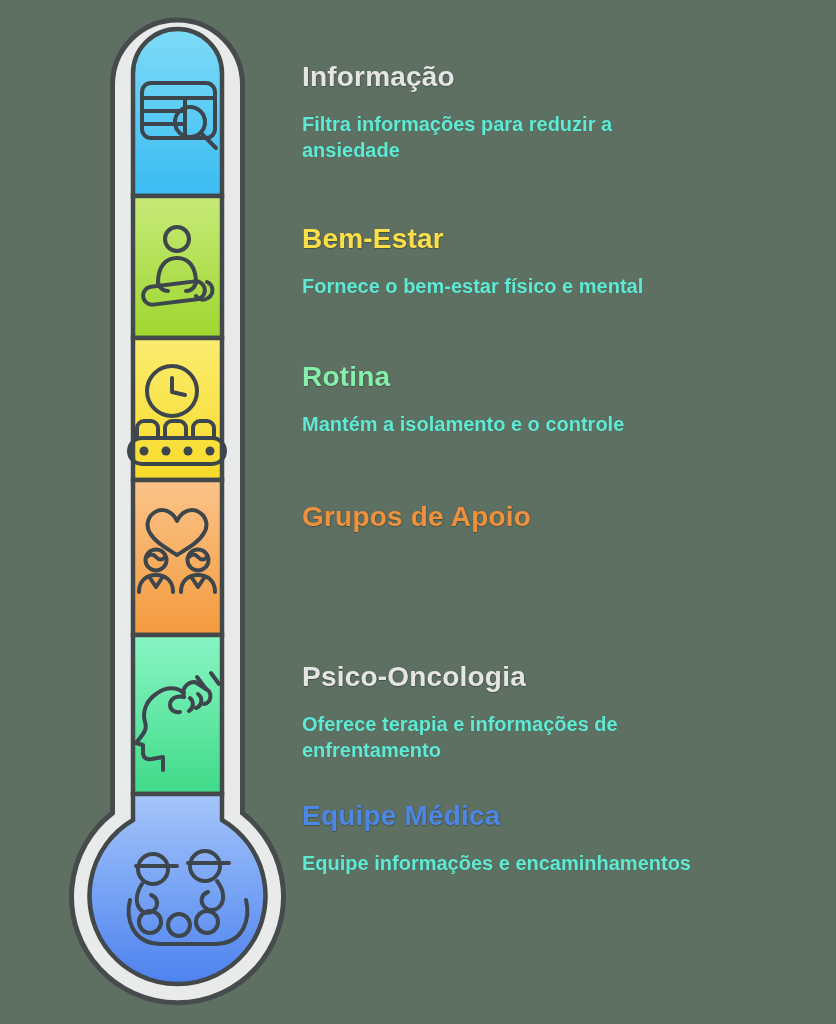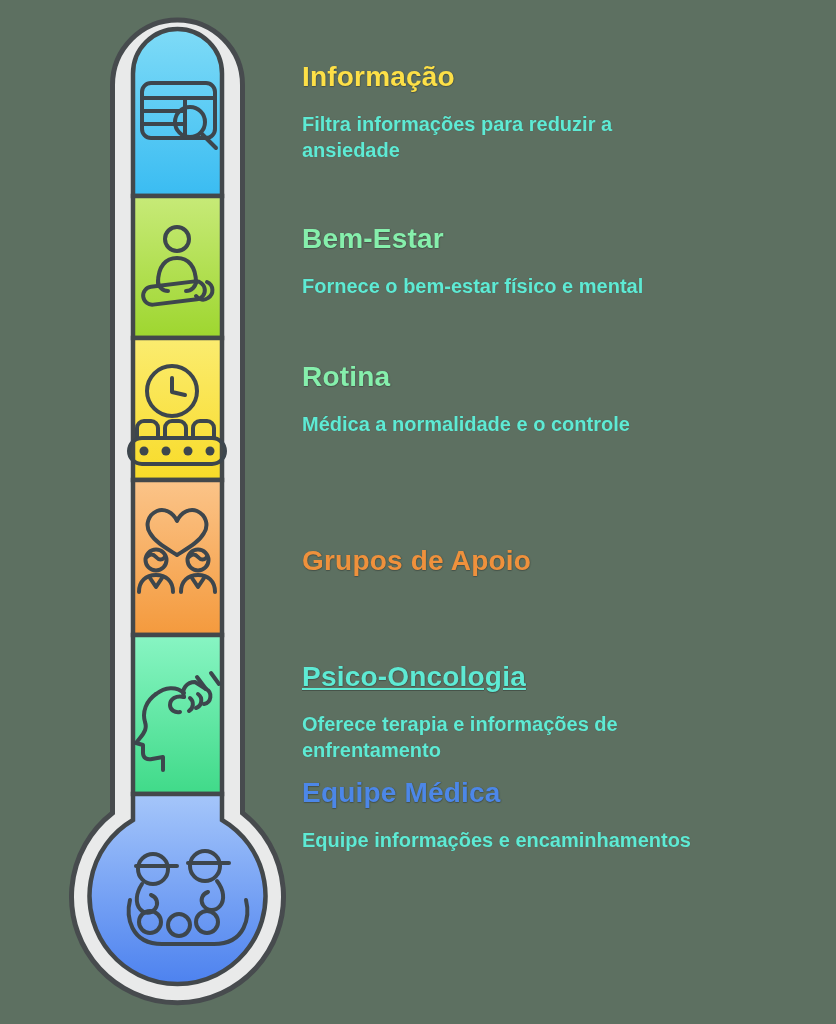--- a/index.html
+++ b/index.html
@@ -17,23 +17,23 @@
     pointer-events: none;
   }
   .section {
     position: absolute;
     left: 302px;
     width: 430px;
   }
   .s1 { top: 61px; }
   .s2 { top: 223px; }
   .s3 { top: 361px; }
-  .s4 { top: 501px; margin-top: 44px; }
+  .s4 { top: 501px; }
   .s5 { top: 661px; }
-  .s6 { top: 777px; }
+  .s6 { top: 800px; }
   .title {
     margin: 0;
     font-size: 28px;
     font-weight: 700;
     line-height: 32px;
     letter-spacing: 0.2px;
     text-shadow: 0 1px 1px rgba(52,60,54,0.55), 1px 0 1px rgba(52,60,54,0.30);
   }
   .desc {
     margin: 18px 0 0 0;
@@ -157,41 +157,41 @@
         <path d="M217,881 c7,9 8,19 3,25 c-5,6 -13,5 -17,-1 c-3,-5 -1,-11 5,-13"></path>
         <path d="M130,900 c-4,16 0,44 32,44 h52 c32,0 36,-28 32,-44"></path>
         <circle cx="150" cy="922" r="11"></circle>
         <circle cx="179" cy="925" r="11"></circle>
         <circle cx="207" cy="922" r="11"></circle>
       </g>
     </g>
   </svg>
 
   <div class="section s1">
-    <h2 class="title" style="color: #fde047;">Informação</h2>
+    <h2 class="title" style="color: #e5e5e5;">Informação</h2>
     <p class="desc">Filtra informações para reduzir a
 ansiedade</p>
   </div>
 
   <div class="section s2">
-    <h2 class="title" style="color: #86efac;">Bem-Estar</h2>
+    <h2 class="title" style="color: #fde047;">Bem-Estar</h2>
     <p class="desc">Fornece o bem-estar físico e mental</p>
   </div>
 
   <div class="section s3">
     <h2 class="title" style="color: #86efac;">Rotina</h2>
-    <p class="desc">Médica a normalidade e o controle</p>
+    <p class="desc">Mantém a isolamento e o controle</p>
   </div>
 
   <div class="section s4">
     <h2 class="title" style="color: rgb(239, 145, 60);">Grupos de Apoio</h2>
   </div>
 
   <div class="section s5">
-    <h2 class="title" style="color: #5eead4; text-decoration: underline;">Psico-Oncologia</h2>
+    <h2 class="title" style="color: #e5e5e5;">Psico-Oncologia</h2>
     <p class="desc">Oferece terapia e informações de
 enfrentamento</p>
   </div>
 
   <div class="section s6">
     <h2 class="title" style="color: rgb(76, 135, 232);">Equipe Médica</h2>
     <p class="desc">Equipe informações e encaminhamentos</p>
   </div>
 
 </div>

